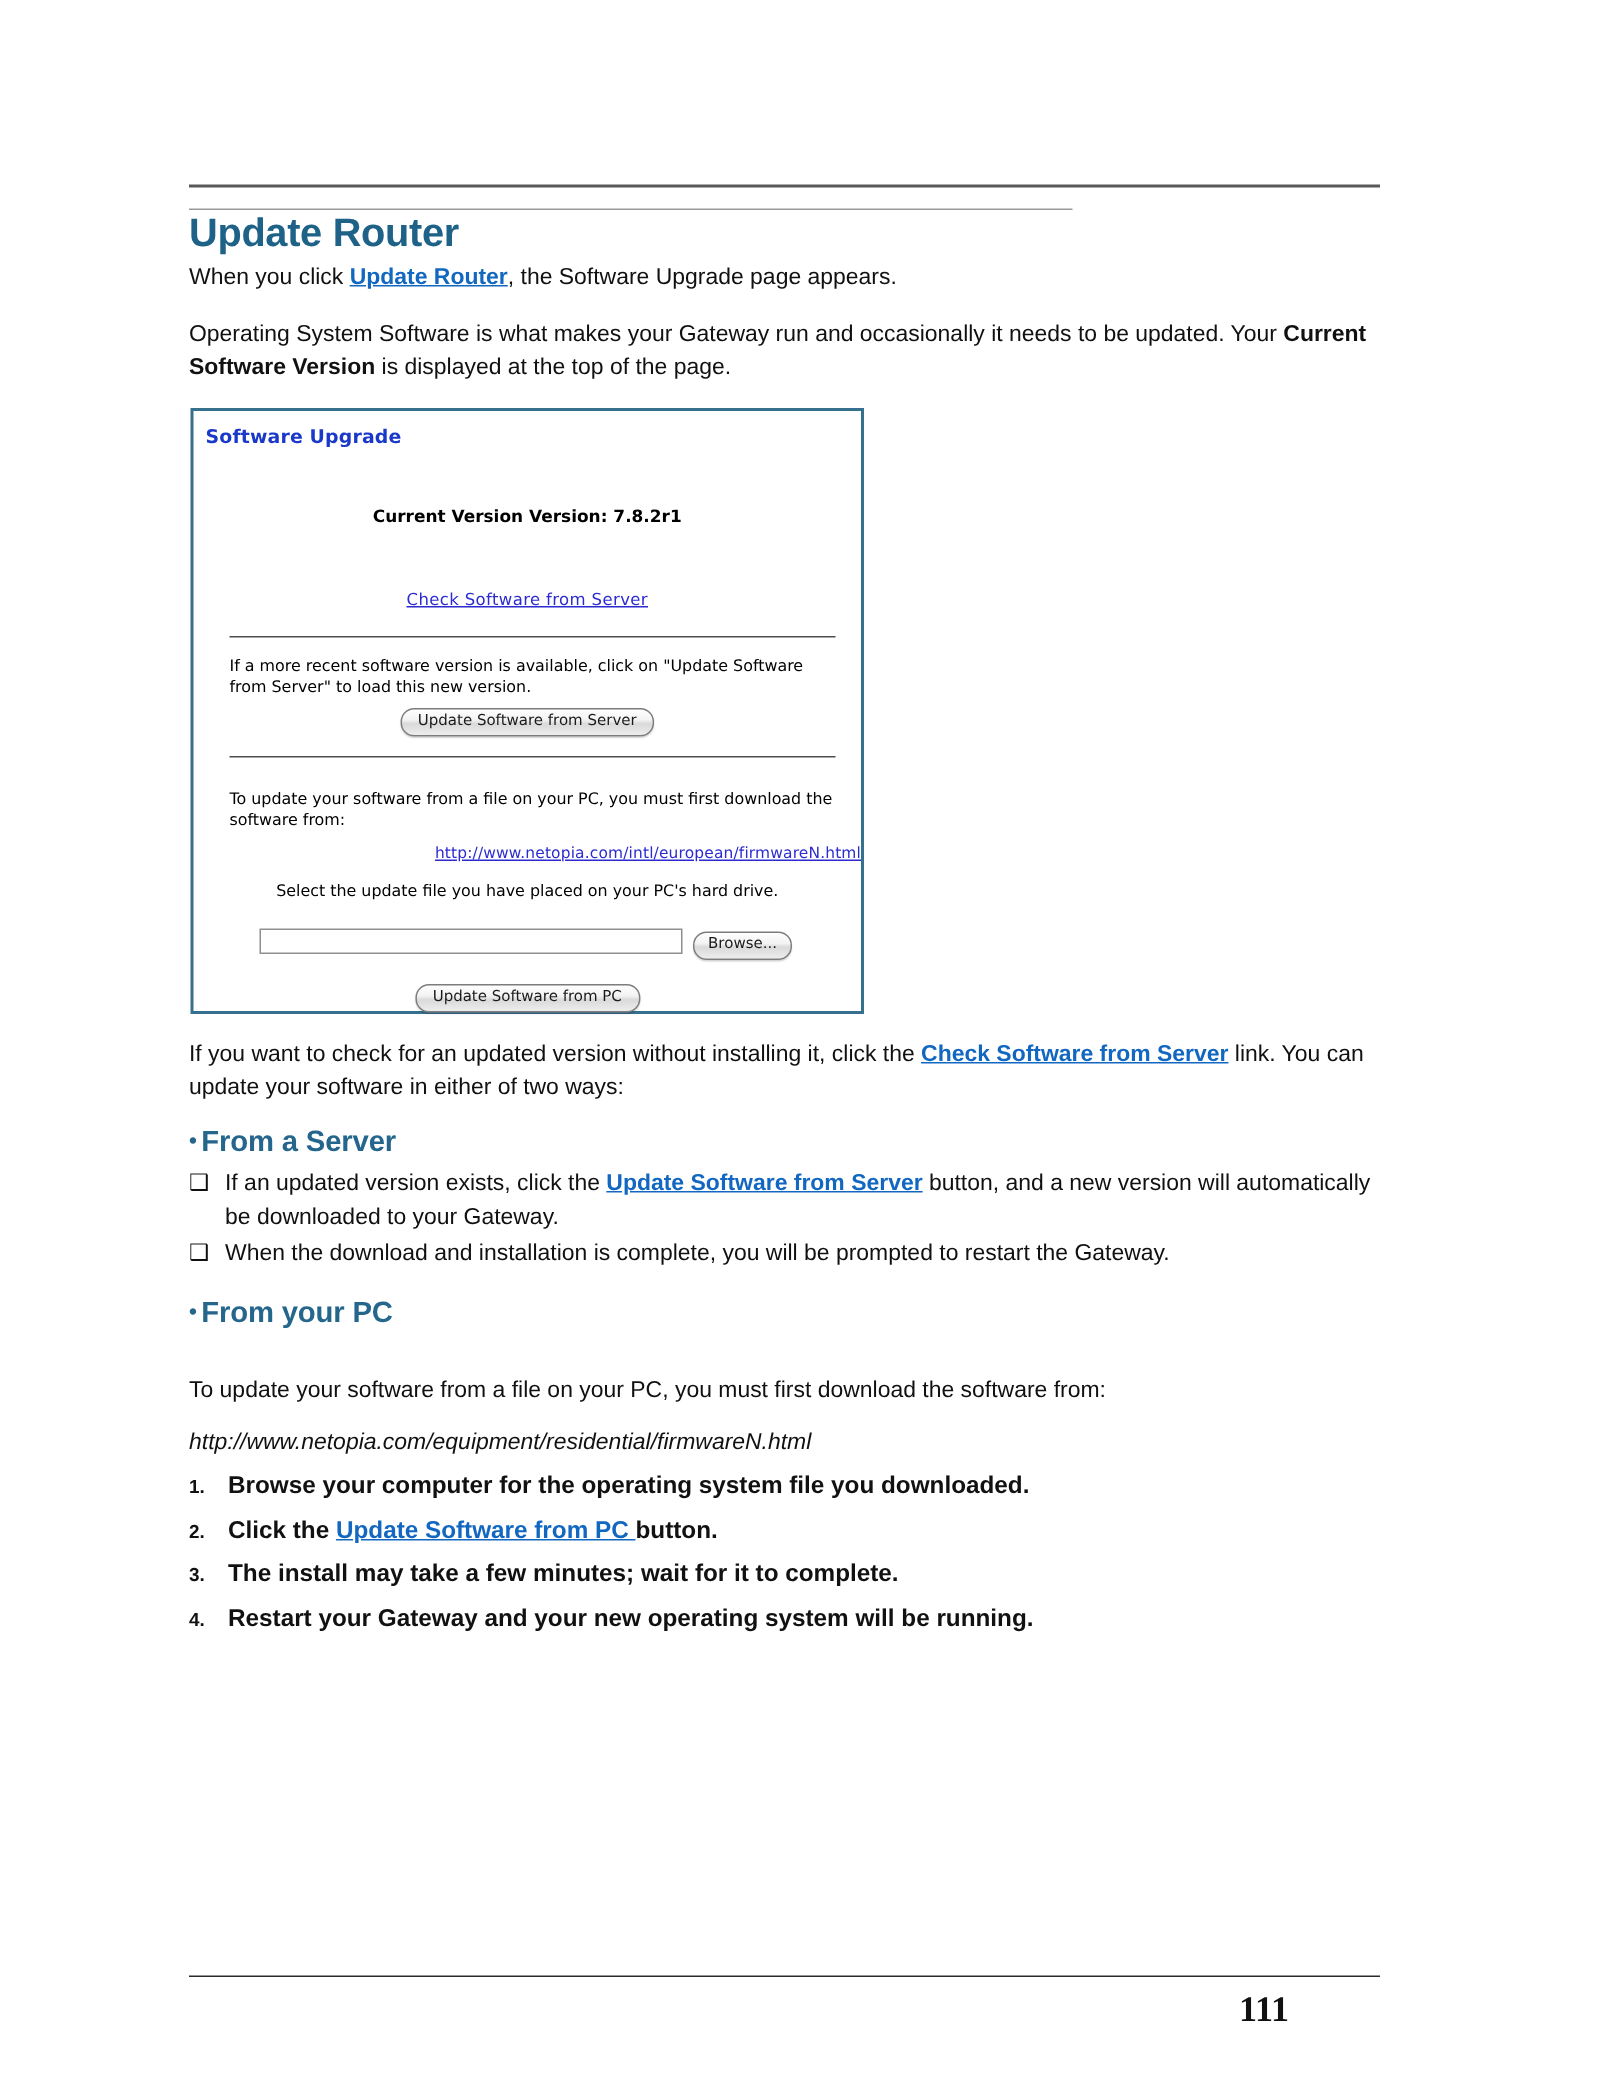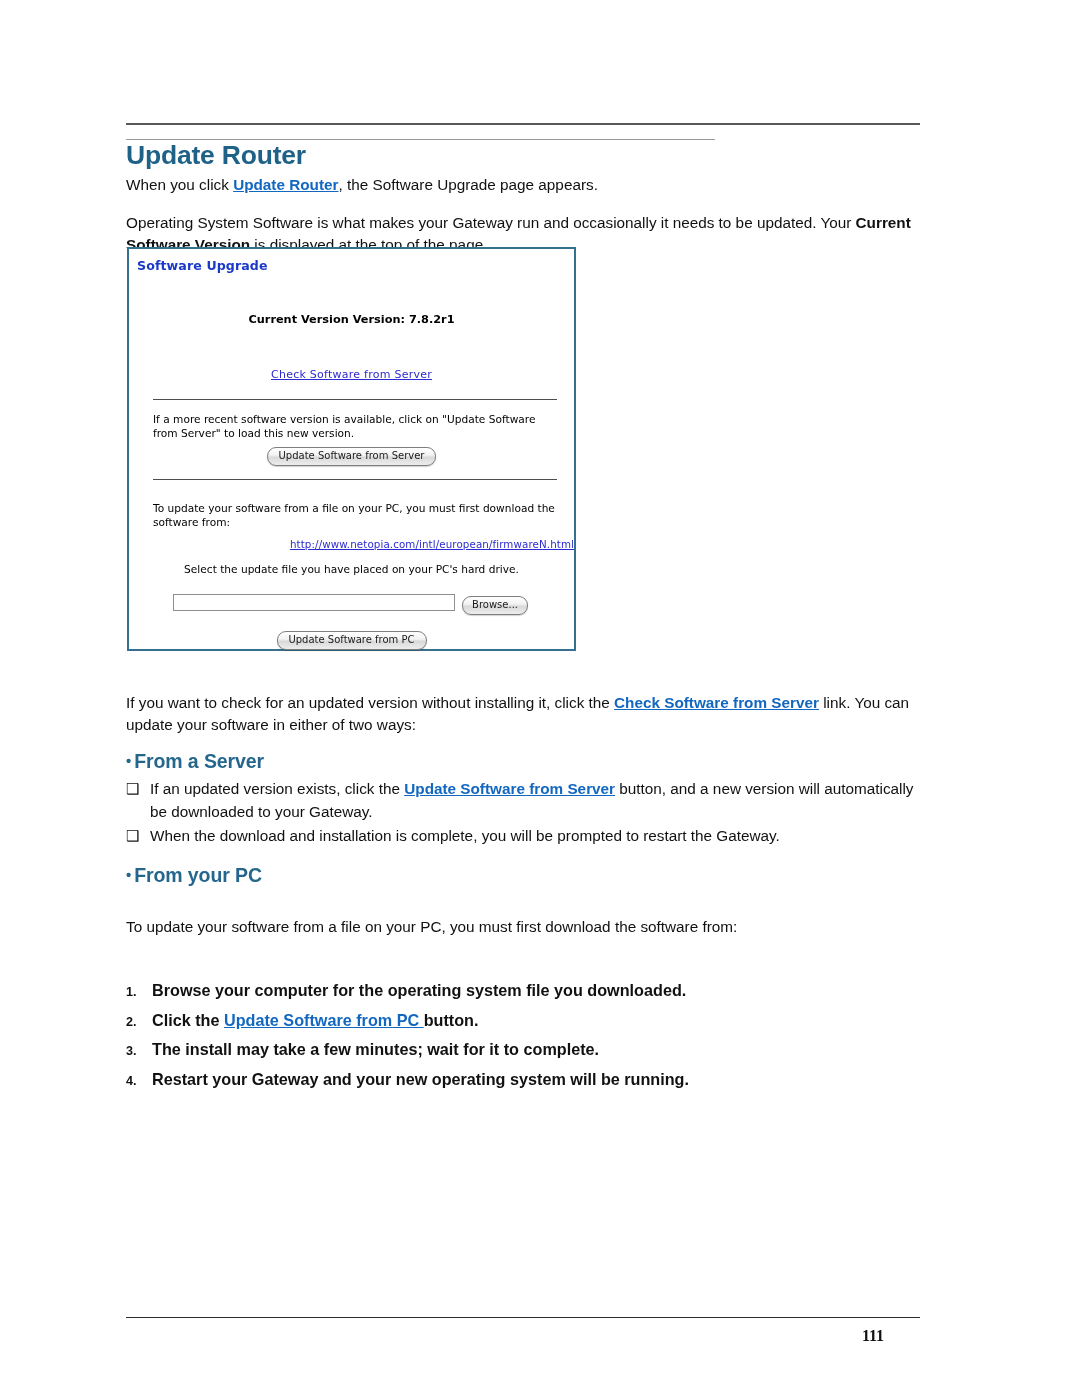--- a/index.html
+++ b/index.html
@@ -148,31 +148,31 @@
   .rule-footer {
     position: absolute;
     left: 126px; top: 1285px;
     width: 794px; height: 0;
     border-top: 1.6px solid #2b2b2b;
   }
   .page-number {
     position: absolute;
     left: 826px; top: 1295px;
     width: 94px;
-    text-align: center;
+    text-align: left;
     font-family: "Liberation Serif", serif;
-    font-size: 16px;
+    font-size: 24px;
     font-weight: bold;
     color: #111;
   }
 
   
   .shot {
     position: absolute;
-    left: 127px; top: 215px;
+    left: 127px; top: 240px;
     width: 449px;
     height: 404px;
     background: #ffffff;
     border: 2px solid #35708f;
     box-sizing: border-box;
     font-family: "DejaVu Sans", sans-serif;
     padding-left: 24px;
   }
   .shot-title {
     position: absolute;
@@ -343,20 +343,21 @@
       <span class="bullet-text">When the download and installation is complete, you will be prompted to restart the Gateway.</span>
     </div>
   </div>
 
   <div class="sec-head sec-pc">
     <span class="dot">•</span><span>From your PC</span>
   </div>
 
   <div class="body-text p4">To update your software from a file on your PC, you must first download the software from:</div>
 
+  <div class="url-italic">http://www.netopia.com/equipment/residential/firmwareN.html</div>
 
   <div class="numlist">
     <div class="num-row">
       <span class="num-mark">1.</span>
       <span class="num-text">Browse your computer for the operating system file you downloaded.</span>
     </div>
     <div class="num-row">
       <span class="num-mark">2.</span>
       <span class="num-text"><span>Click the </span><a class="doclink" href="#">Update Software from PC </a><span>button.</span></span>
     </div>

